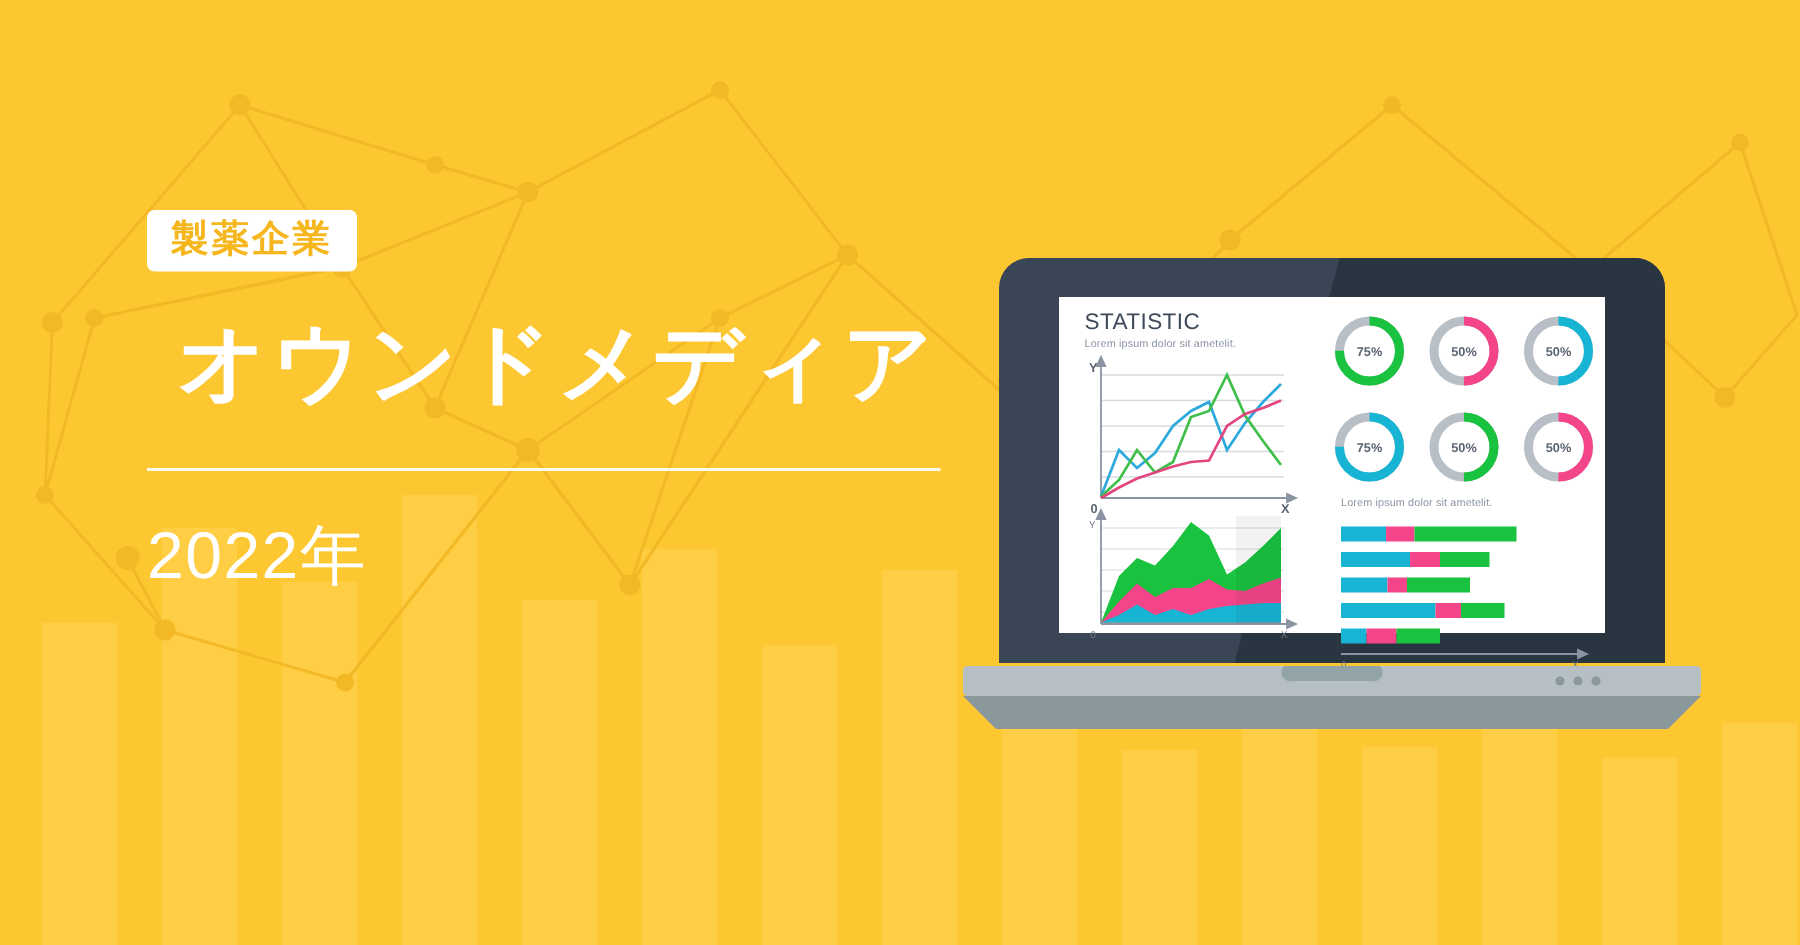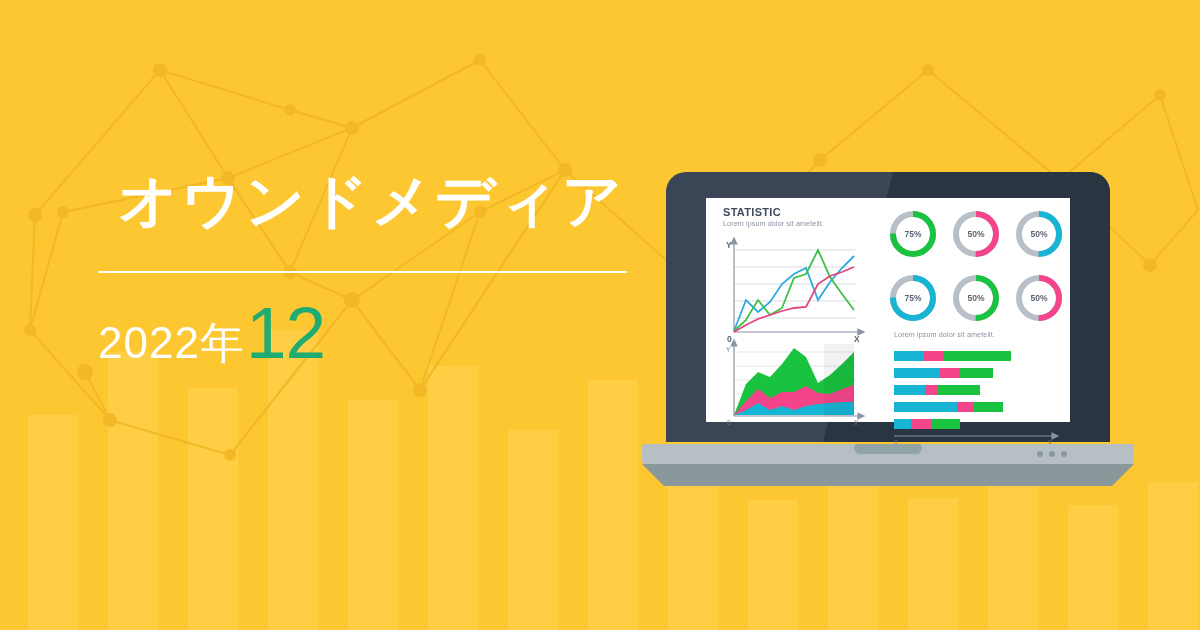--- a/index.html
+++ b/index.html
@@ -59,21 +59,21 @@
   .dateline .d-year { font-size:44px; letter-spacing:1px; }
   .dateline .d-num  { font-size:73px; color:#1FAC73; letter-spacing:-1px; margin:0 2px 0 1px; line-height:.9; }
   .dateline .d-tail { font-size:44px; letter-spacing:1px; }
 
   
   .laptop { position:absolute; left:628px; top:172px; width:520px; height:320px; }
   .laptop svg { display:block; }
 
   
   .scr { font-family:"Liberation Sans","DejaVu Sans",sans-serif; }
-  .scr-title { font-size:11px; font-weight:bold; color:#3E4A5A; letter-spacing:.3px; }
+  .scr-title { font-size:15px; font-weight:normal; color:#3E4A5A; letter-spacing:.3px; }
   .scr-sub   { font-size:7.2px; color:#8A94A3; letter-spacing:.1px; margin-top:1px; }
   .scr-sub2  { font-size:7.2px; color:#8A94A3; letter-spacing:.1px; }
   .donut-label { font-size:8.5px; font-weight:bold; fill:#5B6472; }
 </style>
 </head>
 <body>
 
 <div id="bg-root">
 
   <div id="bg-stripes">
@@ -149,30 +149,30 @@
         <circle cx="85" cy="372" r="8"></circle>
         <circle cx="230" cy="455" r="6"></circle>
       </g>
     </svg>
   </div>
 
 </div>
 
 <div class="left-col">
 
+  <div class="badge">製薬企業</div>
 
   <div class="headline">
     <span class="ln">オウンドメディア</span>
   </div>
 
   <div class="rule"></div>
 
   <div class="dateline">
     <span class="d-year">2022年</span>
-    <span class="d-num">12</span>
   </div>
 
 </div>
 
 <div class="laptop">
 <svg width="520" height="320" viewBox="0 0 520 320" xmlns="http://www.w3.org/2000/svg">
 
   <g>
     <path d="M58,0 h404 a20,20 0 0 1 20,20 v250 h-444 v-250 a20,20 0 0 1 20,-20 z" fill="#3A4555"></path>
     <path d="M265,0 h197 a20,20 0 0 1 20,20 v250 h-287 z" fill="#28323F" opacity="0.85"></path>

